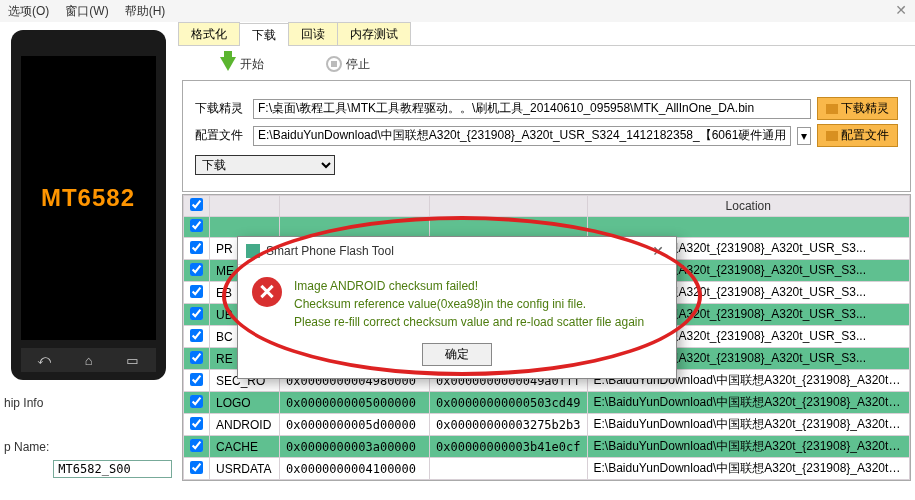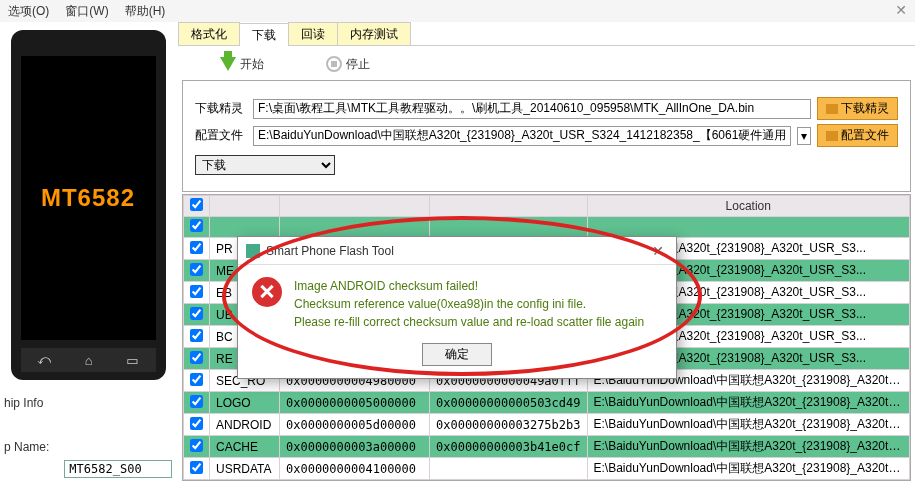--- a/index.html
+++ b/index.html
@@ -8,21 +8,21 @@
 .menubar span { cursor: pointer; }
 .close-btn { position: absolute; right: 8px; top: 2px; color: #888; font-size: 14px; cursor: pointer; }
 .phone-panel { position: absolute; left: 0; top: 22px; width: 176px; height: 478px; background: #fff; }
 .phone-body { margin: 8px auto 0; width: 155px; height: 350px; background: #1a1a1a; border-radius: 12px; position: relative; }
 .phone-screen { position: absolute; top: 26px; left: 10px; right: 10px; bottom: 40px; background: #000; display: flex; align-items: center; justify-content: center; }
 .phone-label { color: #ff9500; font-family: Arial; font-size: 24px; font-weight: bold; letter-spacing: 1px; }
 .phone-navbar { position: absolute; bottom: 8px; left: 10px; right: 10px; height: 24px; background: #2a2a2a; display: flex; justify-content: space-around; align-items: center; }
 .phone-navbar span { color: #ccc; font-size: 13px; }
 .chip-info { margin-top: 12px; padding: 4px; }
 .chip-title { color: #333; margin-bottom: 6px; }
-.chip-row { display: flex; align-items: center; margin: 4px 0; gap: 15px; }
+.chip-row { display: flex; align-items: center; margin: 4px 0; gap: 4px; }
 .chip-row label { color: #333; white-space: nowrap; }
 .chip-row input { flex: 1; border: 1px solid #7a9; background: #fff; padding: 1px 4px; font-family: monospace; min-width: 0; margin-top: 44px; }
 .main-panel { position: absolute; left: 178px; top: 22px; right: 0; bottom: 0; }
 .tabs { display: flex; border-bottom: 1px solid #ccc; height: 24px; }
 .tab { padding: 3px 12px; border: 1px solid #ccc; border-bottom: none; margin-right: -1px; background: #fef9c3; cursor: pointer; }
 .tab.active { background: #fff; position: relative; top: 1px; }
 .toolbar { display: flex; gap: 60px; padding: 8px 20px 4px 40px; }
 .tool-btn { display: flex; flex-direction: row; align-items: center; gap: 2px; cursor: pointer; }
 .tool-icon { width: 20px; height: 20px; display: flex; align-items: center; justify-content: center; }
 .tool-label { color: #333; }

